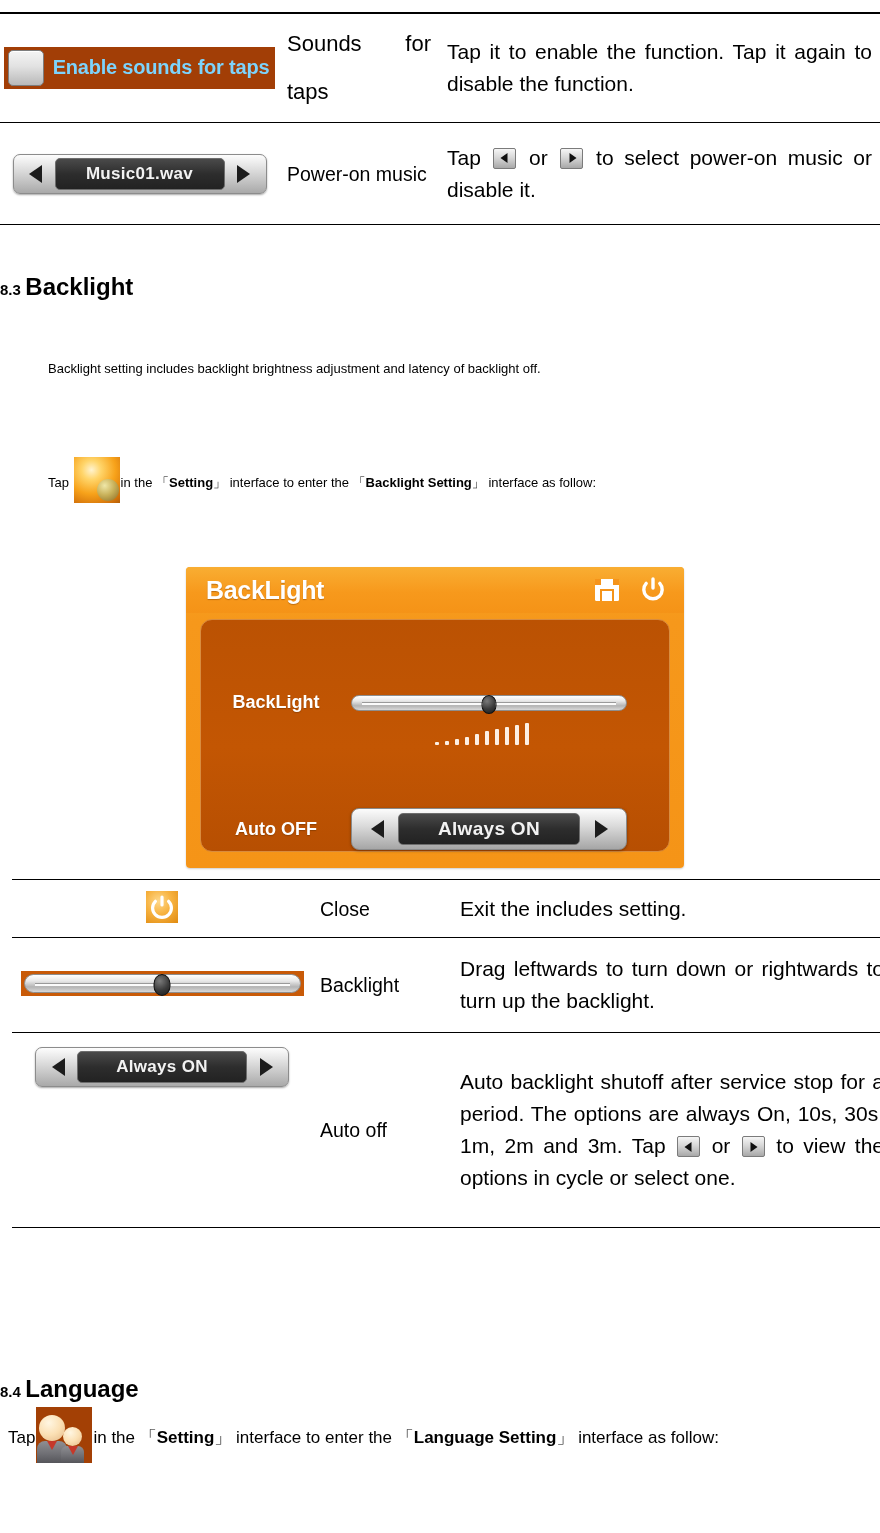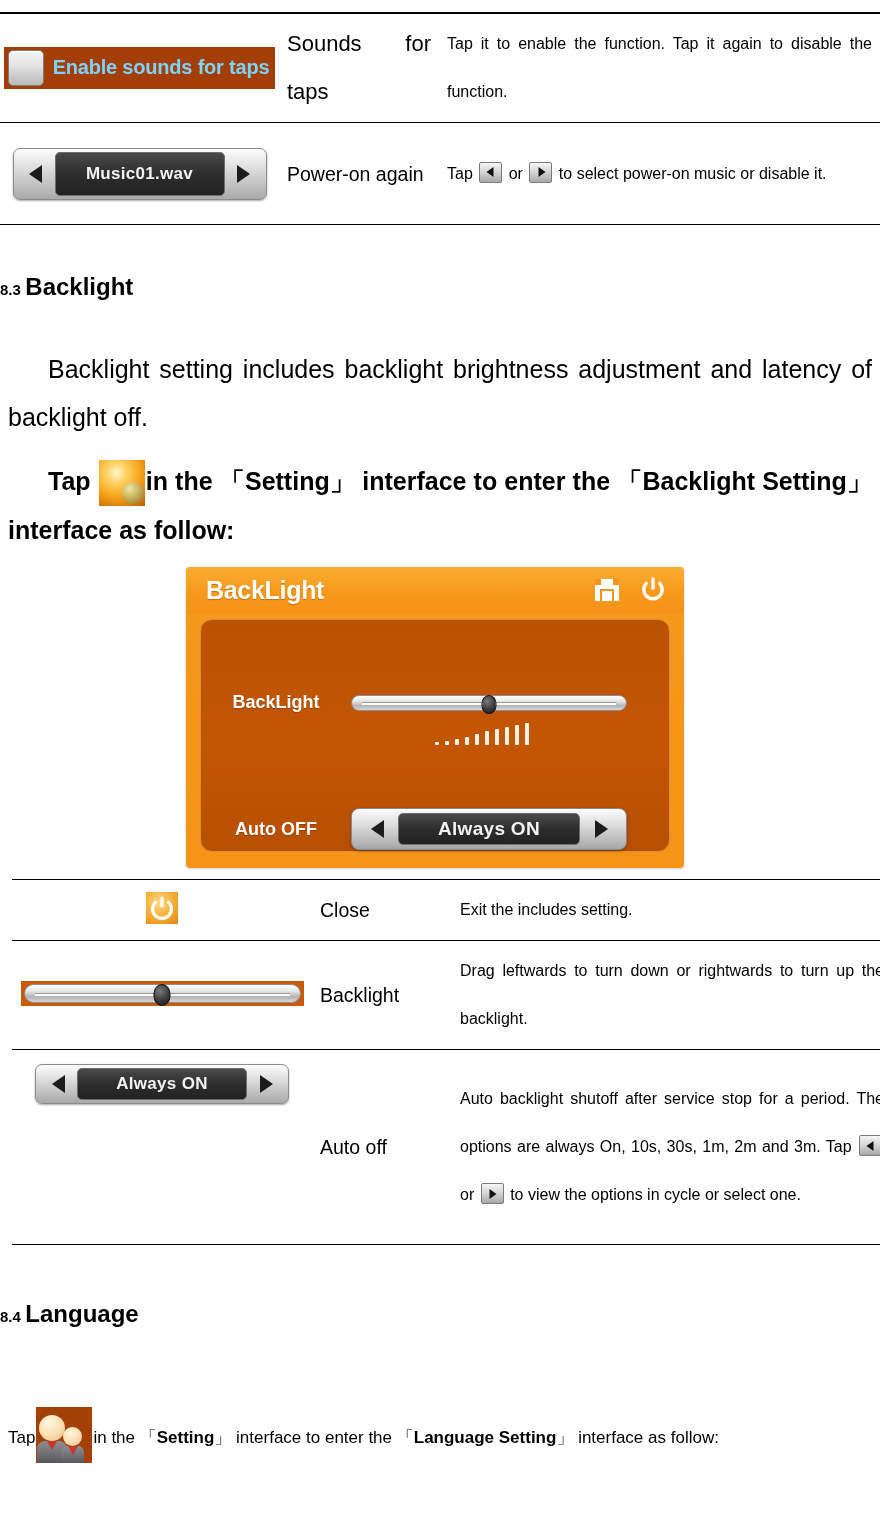--- a/index.html
+++ b/index.html
@@ -41,22 +41,22 @@
   table.doc-table td {
     border-top: 1.6px solid #000;
     border-bottom: 1.6px solid #000;
     vertical-align: middle;
     padding: 0;
   }
   .cell-pad {
     padding: 6px 8px;
   }
   .txt {
-    font-size: 16px;
-    line-height: 48px;
+    font-size: 21px;
+    line-height: 32px;
     text-align: justify;
     text-justify: inter-word;
   }
   .txt-name {
     font-size: 22px;
     line-height: 48px;
     text-align: justify;
     text-align-last: justify;
   }
   .txt-center-name {
@@ -100,21 +100,21 @@
     align-items: stretch;
     height: 40px;
     width: 254px;
     border-radius: 7px;
     background: linear-gradient(to bottom, #fdfdfd 0%, #dcdcdc 40%, #a9a9a9 100%);
     border: 1px solid #8c8c8c;
     box-sizing: border-box;
     padding: 3px;
     box-shadow: 0 1px 2px rgba(0,0,0,.35);
   }
-  .spin.small { width: 254px; height: 52px; }
+  .spin.small { width: 254px; height: 40px; }
   .spin-arrow {
     flex: 0 0 38px;
     display: flex;
     align-items: center;
     justify-content: center;
   }
   .tri-l, .tri-r {
     width: 0; height: 0;
     border-top: 9px solid transparent;
     border-bottom: 9px solid transparent;
@@ -198,21 +198,21 @@
     margin: 0;
     padding: 0;
     line-height: 30px;
   }
   .h-num {
     font-size: 15px;
     font-weight: bold;
   }
 
   .body-p {
-    font-size: 25px;
+    font-size: 13px;
     line-height: 48px;
     text-align: justify;
     text-justify: inter-word;
     margin: 0;
   }
   .indent { text-indent: 40px; }
 
   
   .shot {
     width: 498px;
@@ -423,21 +423,21 @@
             <div class="spin-arrow">
                   <span class="tri-l"></span>
                 </div>
             <div class="spin-value">Music01.wav</div>
             <div class="spin-arrow">
                   <span class="tri-r"></span>
                 </div>
           </div>
         </td>
         <td>
-          <div class="cell-pad txt-center-name">Power-on again</div>
+          <div class="cell-pad txt-center-name">Power-on music</div>
         </td>
         <td>
           <div class="cell-pad txt">
             <span>Tap</span>
             <span class="mini-btn left"></span>
             <span>or</span>
             <span class="mini-btn right"></span>
             <span>to select power-on music or disable it.</span>
           </div>
         </td>
@@ -448,21 +448,21 @@
 
   <div style="position:absolute; left:0; top:272px; width:880px;">
     <span class="h-num">8.3</span>
     <span class="h-sec">Backlight</span>
   </div>
 
   <div style="position:absolute; left:8px; top:345px; width:864px;">
     <p class="body-p indent">Backlight setting includes backlight brightness adjustment and latency of backlight off.</p>
   </div>
 
-  <div style="position:absolute; left:8px; top:457px; width:864px;font-weight:bold;">
+  <div style="position:absolute; left:8px; top:457px; width:864px;">
     <p class="body-p indent">
       <span>Tap</span>
       <span class="icon-sphere"></span><span>in the</span>
       <span>「</span><b>Setting</b><span>」</span>
       <span>interface to enter the</span>
       <span>「</span><b>Backlight Setting</b><span>」</span>
       <span>interface as follow:</span>
     </p>
   </div>
 
@@ -595,21 +595,21 @@
             <span>or</span>
             <span class="mini-btn right"></span>
             <span>to view the options in cycle or select one.</span>
           </div>
         </td>
       </tr>
     </tbody>
   </table>
   </div>
 
-  <div style="position:absolute; left:0; top:1299px; width:872px;">
+  <div style="position:absolute; left:0; top:1374px; width:872px;">
     <span class="h-num">8.4</span>
     <span class="h-sec">Language</span>
   </div>
 
   <div style="position:absolute; left:8px; top:1407px; width:864px;">
     <p style="font-size:17px; line-height:24px; margin:0; text-align:left;">
       <span>Tap</span><span class="icon-people">
         <span class="p1">
           <span class="ph" style="width:26px;height:26px;display:block"></span>
           <span class="pb" style="width:30px;height:22px;display:block;border-radius:8px 8px 0 0"></span>

